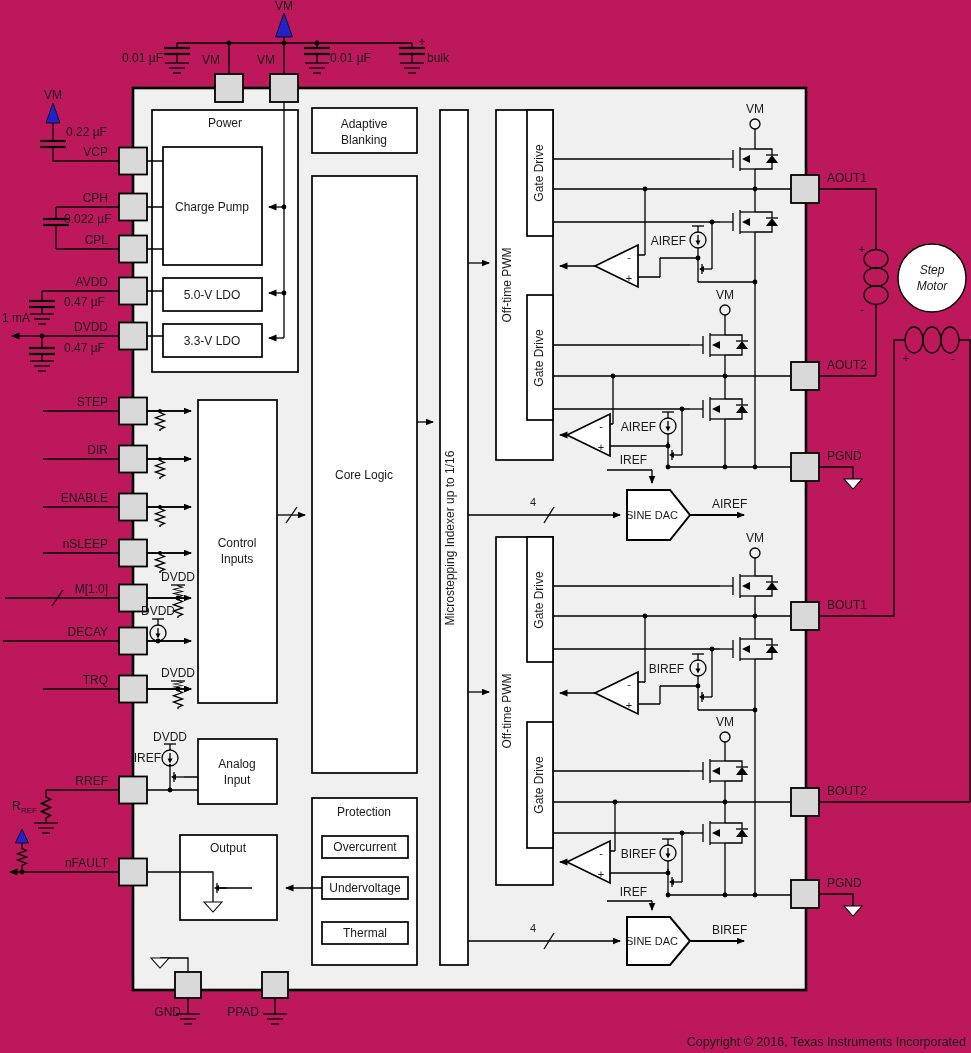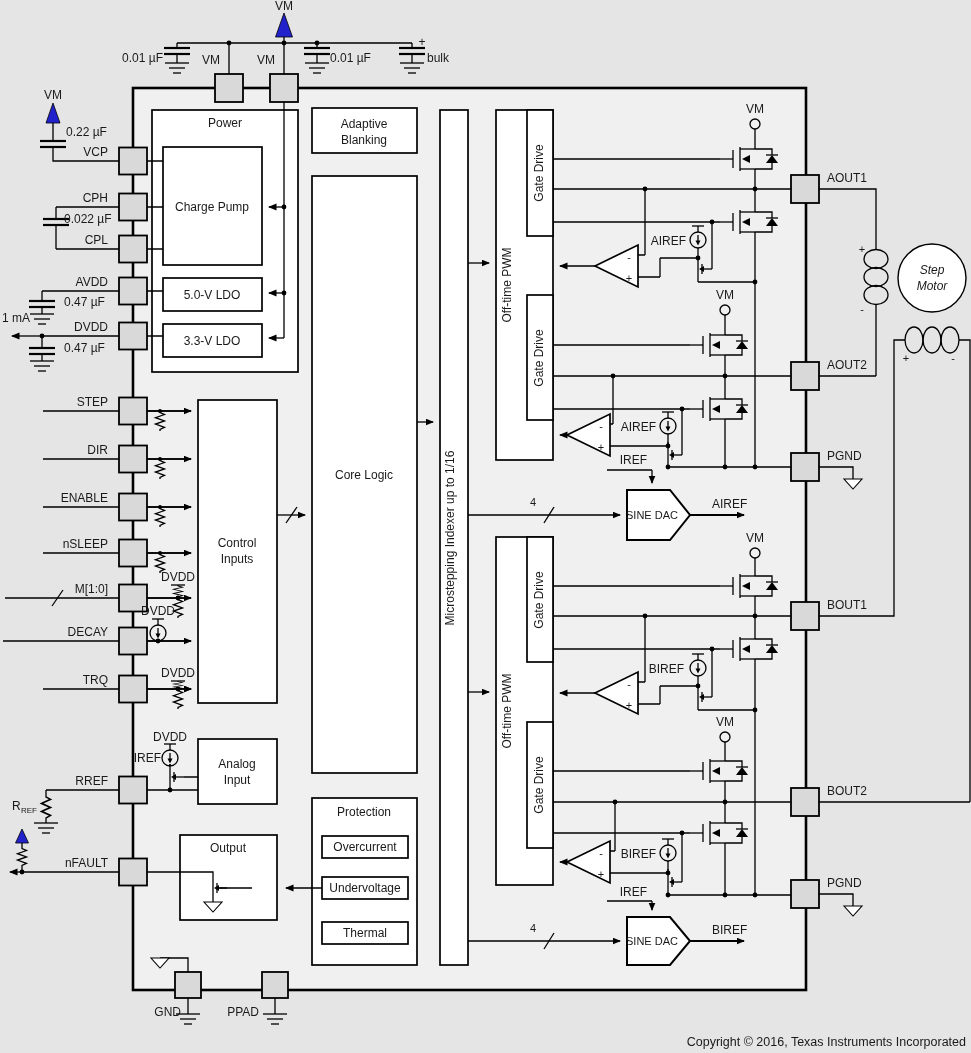--- a/index.html
+++ b/index.html
@@ -1,16 +1,16 @@
 <!DOCTYPE html>
 <html><head>
 <meta charset="utf-8">
 <style>
   html,body{margin:0;padding:0;background:#ffffff;}
-  #stage{position:relative;width:971px;height:1053px;background:#e5e5e5;overflow:hidden;}
+  #stage{position:relative;width:971px;height:1053px;background:#be185d;overflow:hidden;}
   svg{display:block;}
   text{font-family:"Liberation Sans","DejaVu Sans",sans-serif;font-size:12px;fill:#1a1a1a;}
   .te{text-anchor:end}.tm{text-anchor:middle}
   .ti{font-style:italic}
   .ts{font-size:11px}
   .tsub{font-size:8px}
   .tc{font-size:12.5px}
   .w{stroke:#000;stroke-width:1.3;fill:none}
   .w2{stroke:#000;stroke-width:2.2;fill:none}
   .blk{fill:#ffffff;stroke:#000;stroke-width:1.7}

